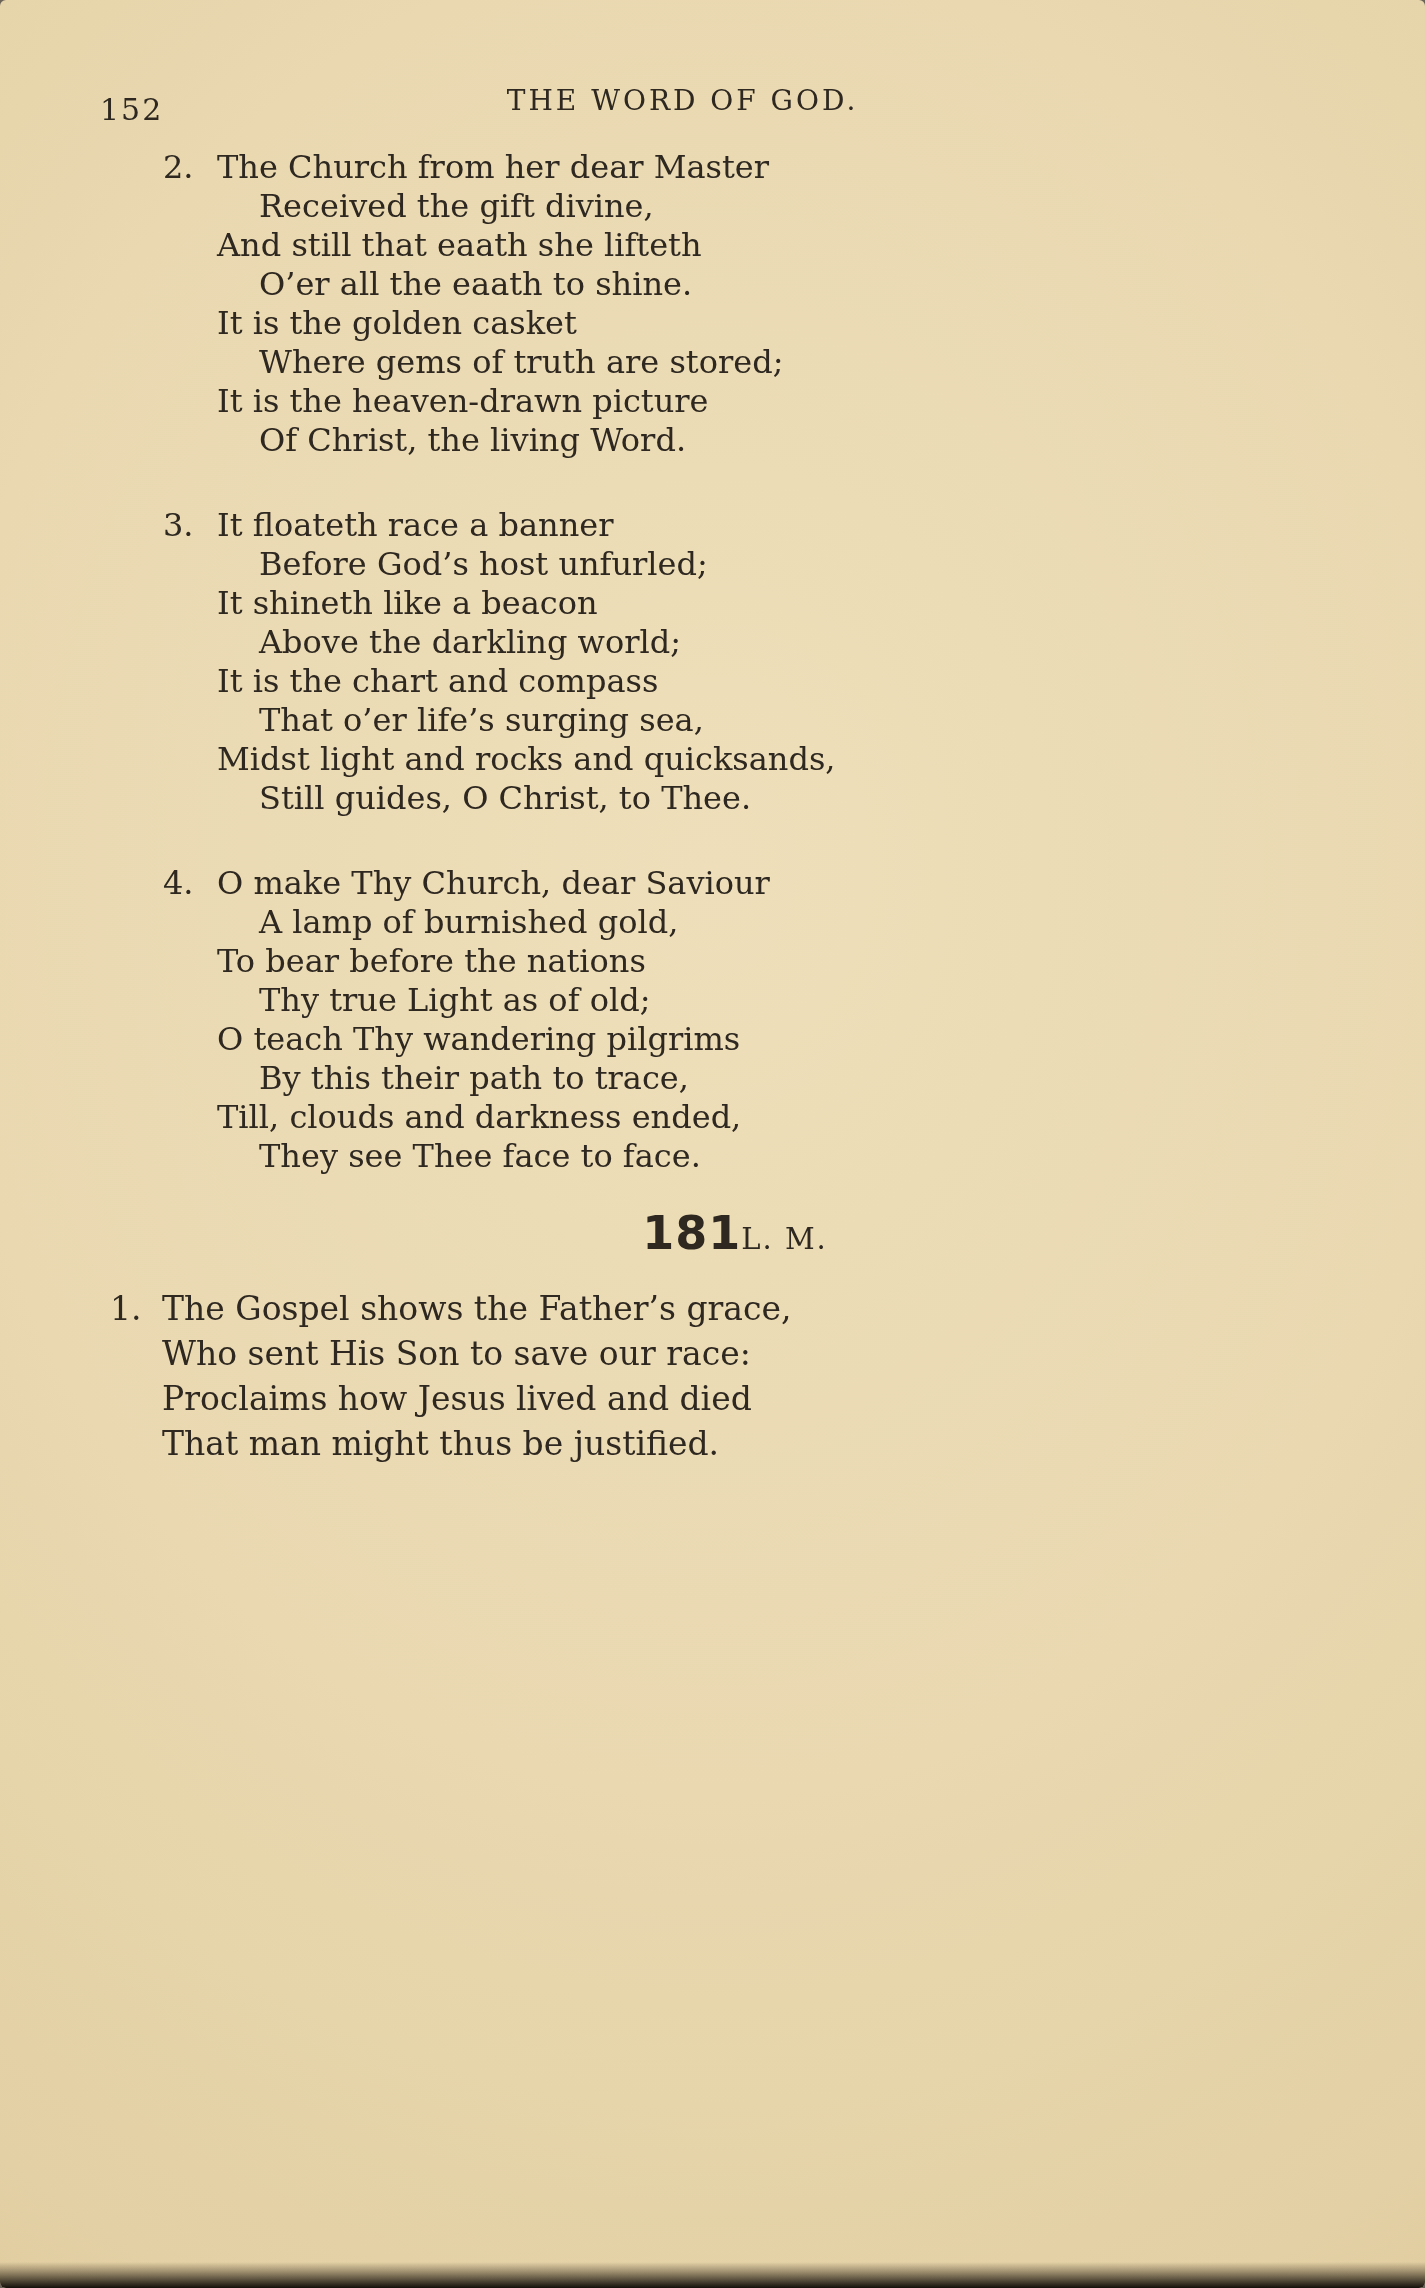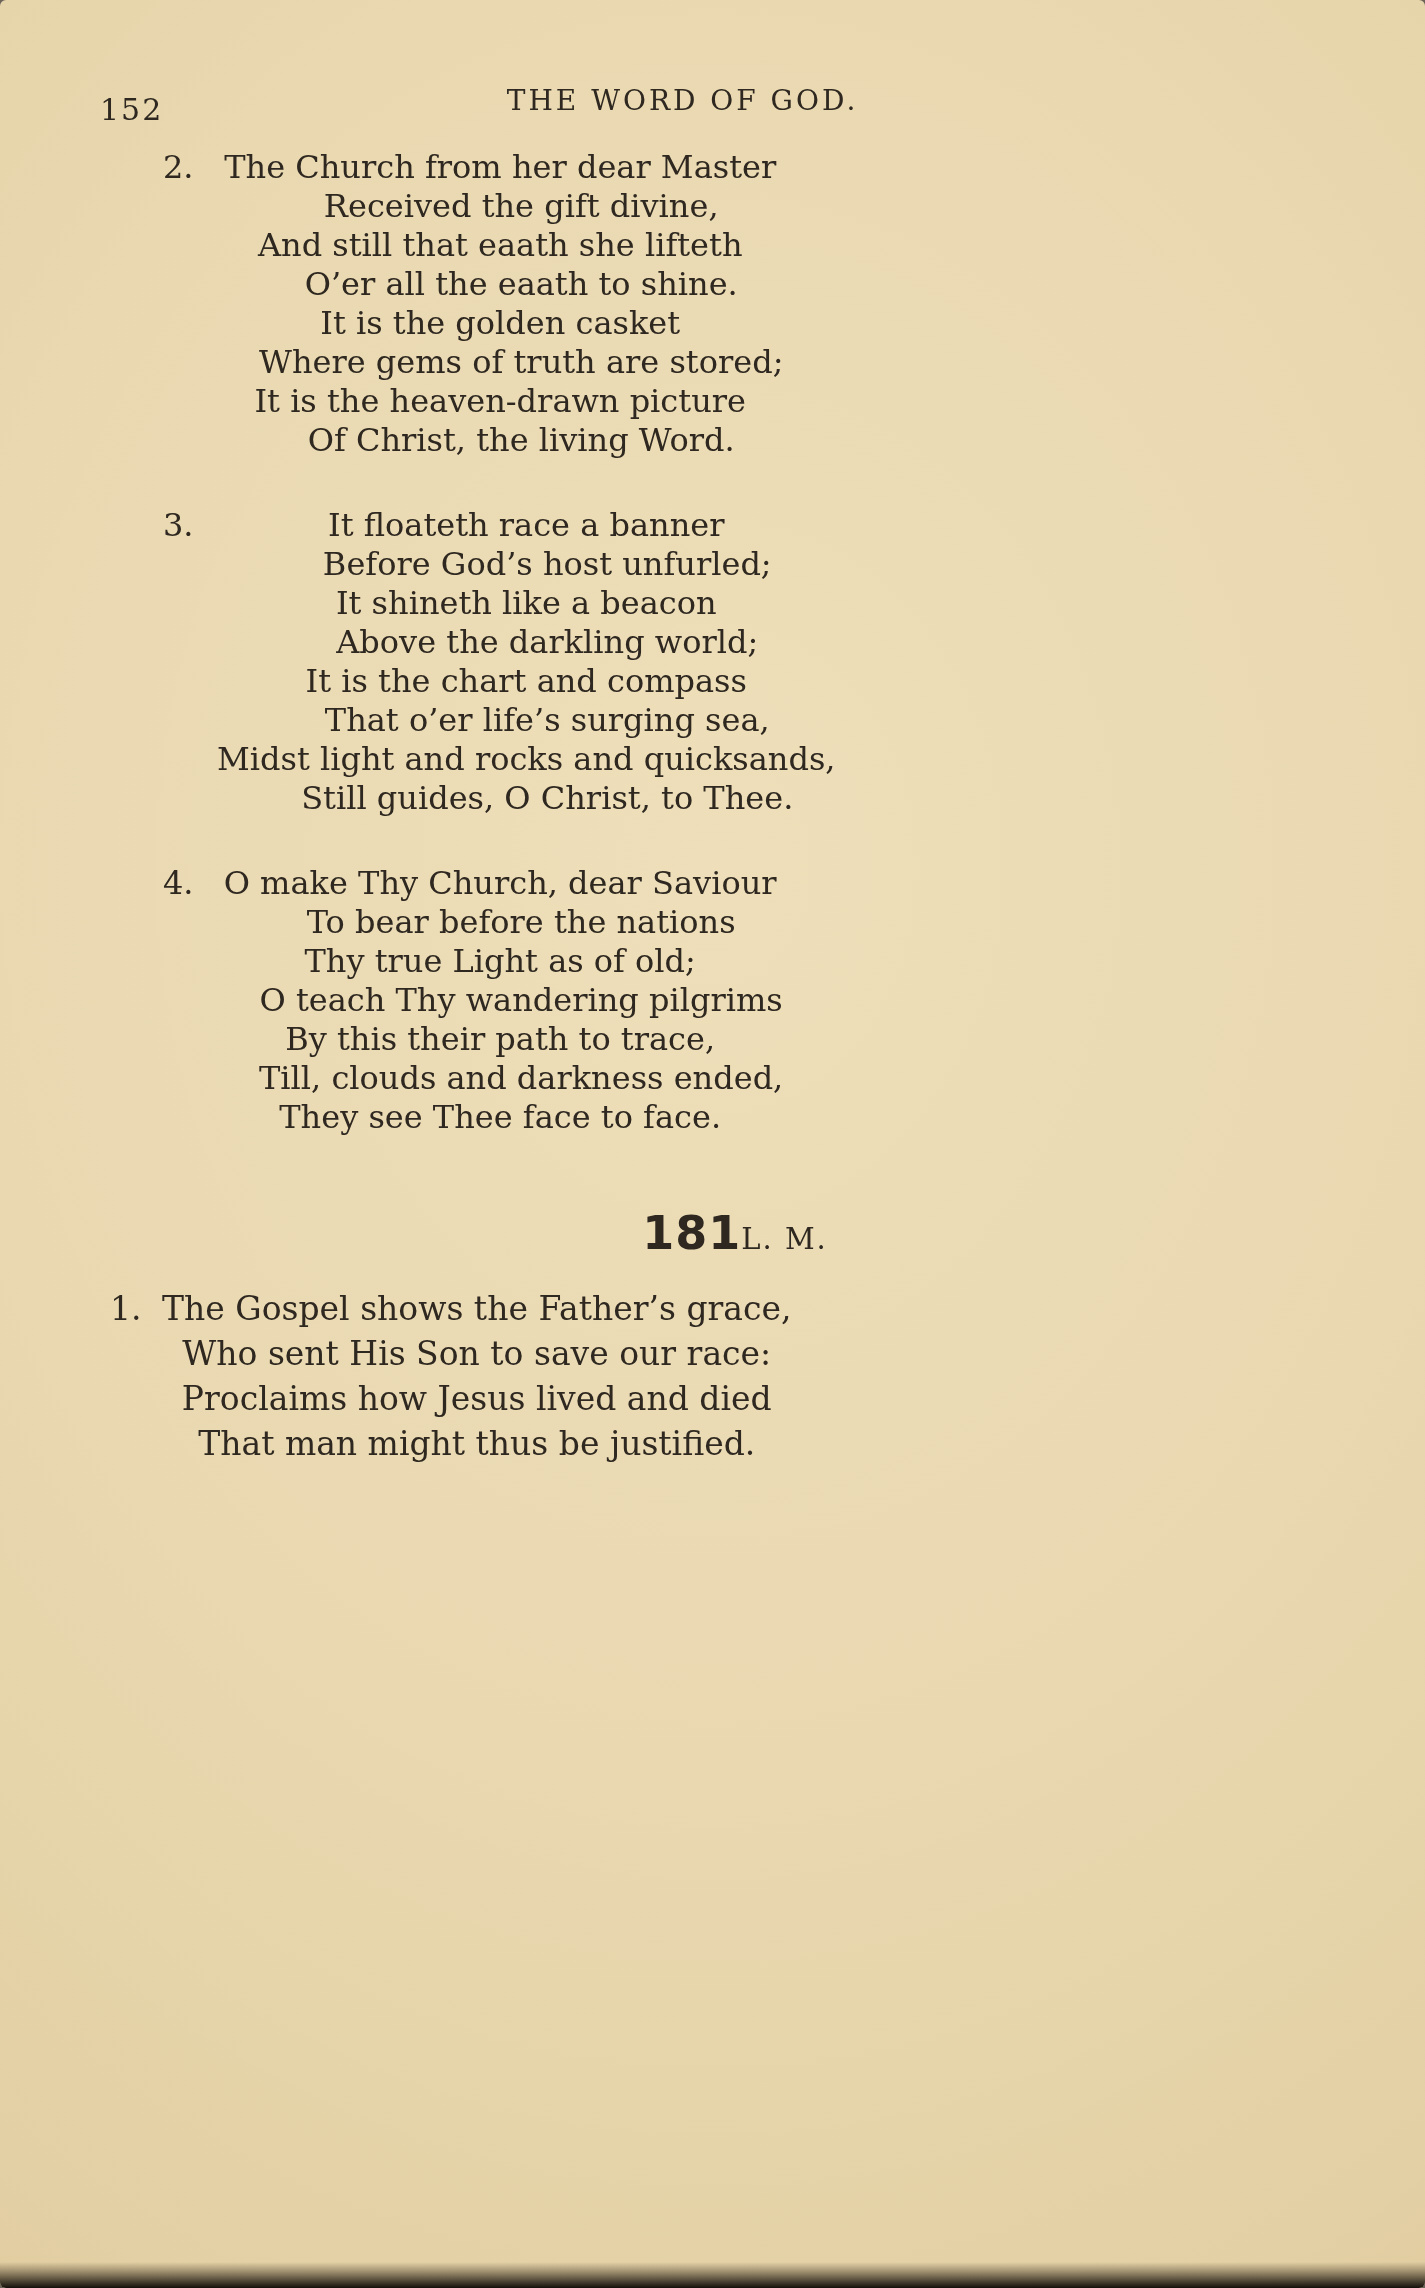--- a/index.html
+++ b/index.html
@@ -51,21 +51,21 @@
   .verse {
     display: flex;
     font-size: 32px;
     line-height: 39px;
     margin-bottom: 46px;
   }
   .verse-number {
     width: 54px;
     flex: none;
   }
-  .line { white-space: nowrap; text-align: center; }
+  .line { white-space: nowrap; }
   .verse.alt .line:nth-child(even) { padding-left: 42px; }
 
   
   .hymn-heading {
     position: absolute;
     top: 1206px;
     left: 16px;
     width: 100%;
     padding: 0 82px 0 95px;
     display: flex;
@@ -143,20 +143,21 @@
         <div class="line">That o’er life’s surging sea,</div>
         <div class="line">Midst light and rocks and quicksands,</div>
         <div class="line">Still guides, O Christ, to Thee.</div>
       </div>
     </div>
 
     <div class="verse alt">
       <span class="verse-number">4.</span>
       <div class="verse-lines">
         <div class="line">O make Thy Church, dear Saviour</div>
+        <div class="line">A lamp of burnished gold,</div>
         <div class="line">To bear before the nations</div>
         <div class="line">Thy true Light as of old;</div>
         <div class="line">O teach Thy wandering pilgrims</div>
         <div class="line">By this their path to trace,</div>
         <div class="line">Till, clouds and darkness ended,</div>
         <div class="line">They see Thee face to face.</div>
       </div>
     </div>
 
   </div>

